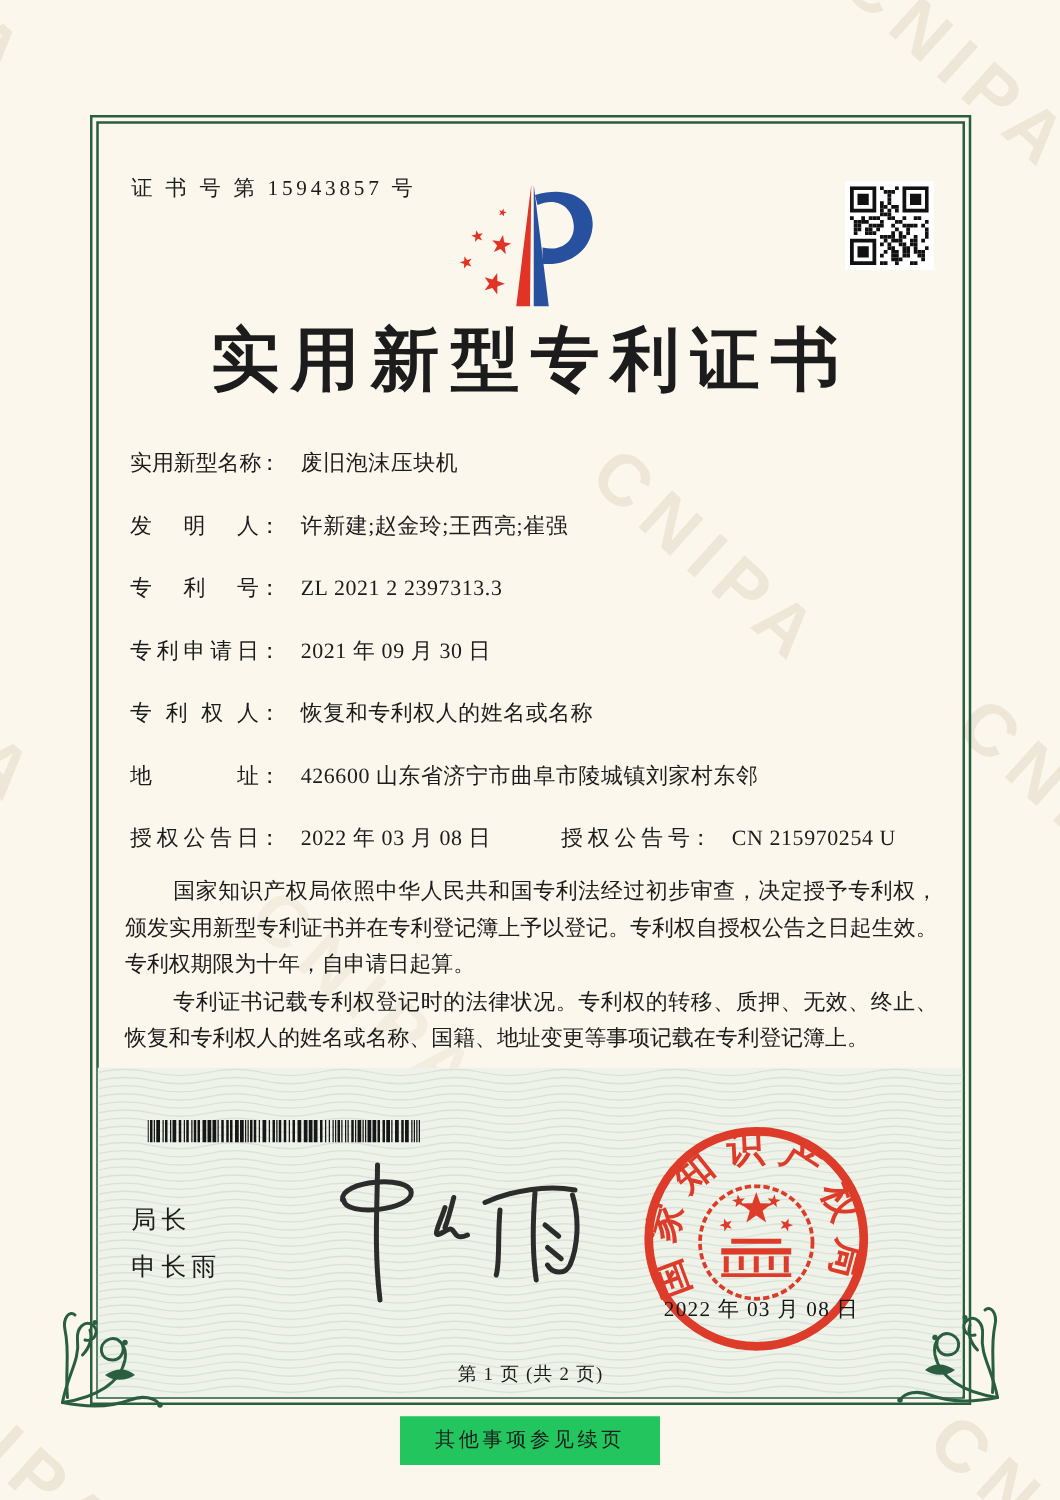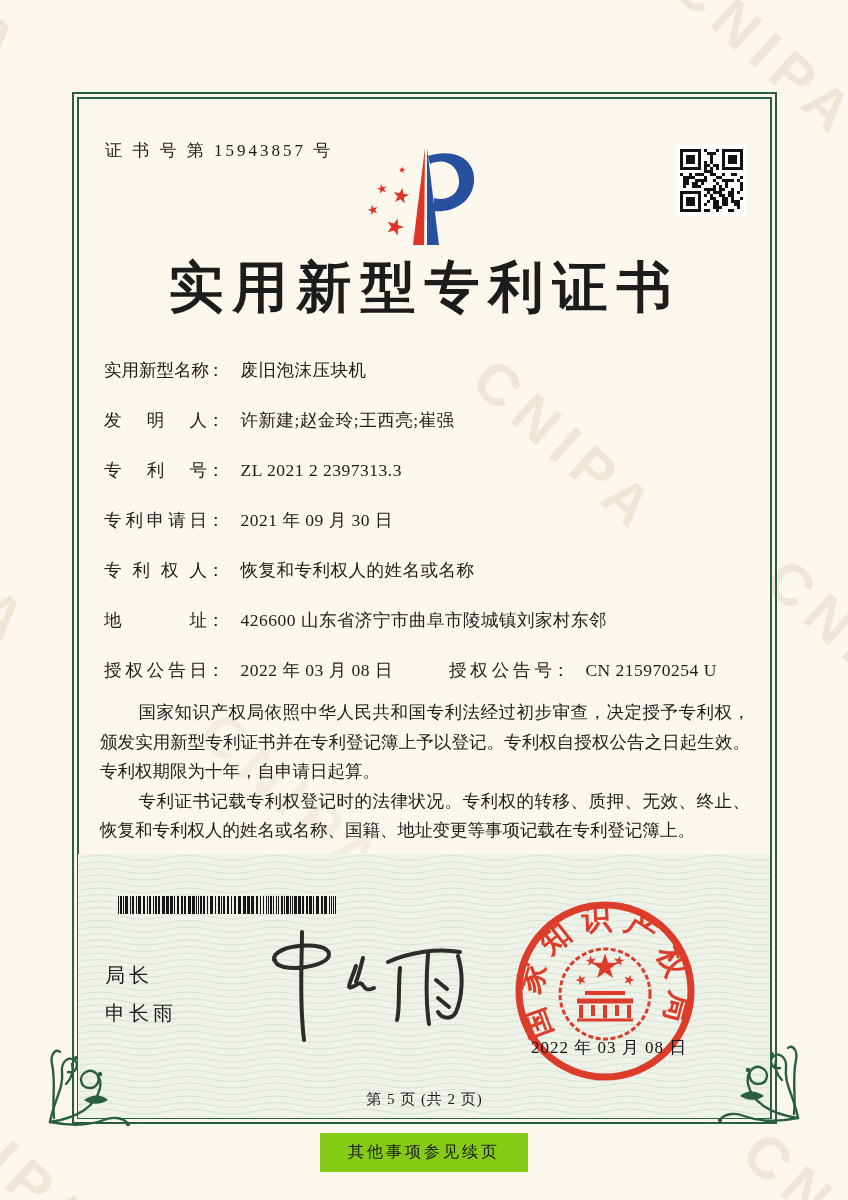--- a/index.html
+++ b/index.html
@@ -35,21 +35,21 @@
   .guil{position:absolute;left:78px;top:854px;z-index:2;line-height:0;}
   .barcode{position:absolute;left:118px;top:896px;z-index:3;line-height:0;}
   .director{position:absolute;left:105px;font-size:20px;letter-spacing:4px;z-index:3;}
   .sig{position:absolute;left:232px;top:922px;z-index:3;}
   .seal{position:absolute;left:511px;top:897px;z-index:4;opacity:.93;}
   .seal-date{position:absolute;left:531px;top:1036px;font-size:17px;letter-spacing:1px;
              color:#151515;z-index:5;white-space:nowrap;}
   .pagenum{position:absolute;left:72px;top:1090px;width:705px;text-align:center;
            font-size:15px;letter-spacing:1px;z-index:3;}
   .note{position:absolute;left:50%;top:1133px;transform:translateX(-50%);
-        background:#84cc16;padding:9px 28px;font-size:16px;letter-spacing:3px;
+        background:#22c55e;padding:9px 28px;font-size:16px;letter-spacing:3px;
         white-space:nowrap;z-index:3;}
   .orn{position:absolute;z-index:4;line-height:0;}
   .orn-r{transform:scaleX(-1);}
 </style>
 </head>
 <body>
 
 <div class="page">
 
   <div class="wm" style="left:-130px;top:-118px">CNIPA</div>
@@ -489,16 +489,16 @@
       </g>
       <g fill="#2a5e41" stroke="none">
         <path d="M40,72 C48,66 58,66 64,72 C58,76 48,78 40,72 Z"></path>
         <circle cx="56" cy="46" r="2.2"></circle>
         <circle cx="32" cy="30" r="2"></circle>
         <circle cx="84" cy="96" r="2.2"></circle>
       </g>
     </svg>
   </div>
 
-  <div class="pagenum">第 5 页 (共 2 页)</div>
+  <div class="pagenum">第 1 页 (共 2 页)</div>
   <div class="note">其他事项参见续页</div>
 
 </div>
 
 </body></html>

